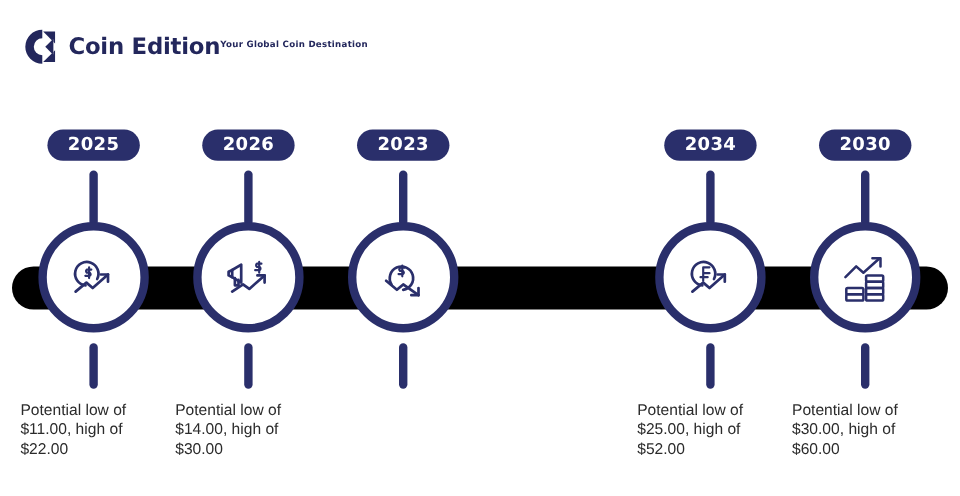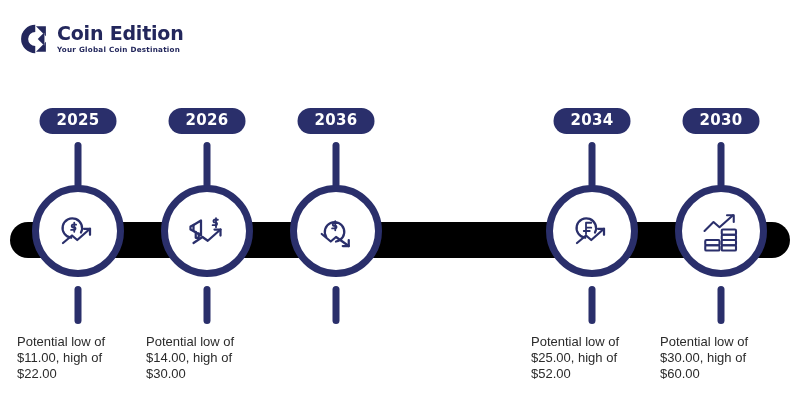--- a/index.html
+++ b/index.html
@@ -27,21 +27,21 @@
     gap: 9px;
   }
   .brand-mark {
     width: 34px;
     height: 34px;
     flex: none;
     display: block;
   }
   .brand-text {
     display: flex;
-    flex-direction: column;
+    flex-direction: row;
     justify-content: center;
     line-height: 1;
   }
   .brand-name {
     font-size: 19px;
     font-weight: 700;
     color: #23275c;
     letter-spacing: -0.2px;
     font-family: "DejaVu Sans", sans-serif;
   }
@@ -201,21 +201,21 @@
         <path d="M44 15 L44 27 M46.5 17 L41.5 17 A2.2 2.2 0 0 0 41.5 20.6 L44.5 20.6 A2.2 2.2 0 0 1 44.5 24.2 L39.5 24.2" stroke-width="2.4"></path>
         <path d="M14 48 L26 40 L33 45 L50 30"></path>
         <path d="M42 30 L50 30 L50 38"></path>
       </svg>
     </div>
     <div class="stem-bottom"></div>
     <div class="caption">Potential low of $14.00, high of $30.00</div>
   </div>
 
   <div class="node" style="left:272px;">
-    <div class="year-badge">2036</div>
+    <div class="year-badge">2023</div>
     <div class="stem-top"></div>
     <div class="circle">
       <svg viewBox="0 0 64 64" fill="none" stroke="#2a2f6b" stroke-width="3" stroke-linecap="round" stroke-linejoin="round">
         <path d="M19 40 A13 13 0 1 1 32 46"></path>
         <path d="M31 19 L31 31 M33.5 21.5 L28.5 21.5 A2.5 2.5 0 0 0 28.5 25 L31.8 25 A2.5 2.5 0 0 1 31.8 28.5 L26.8 28.5" stroke-width="2.4"></path>
         <path d="M13 36 L25 46 L32 40 L49 52"></path>
         <path d="M41 52 L49 52 L49 44"></path>
       </svg>
     </div>
     <div class="stem-bottom"></div>

